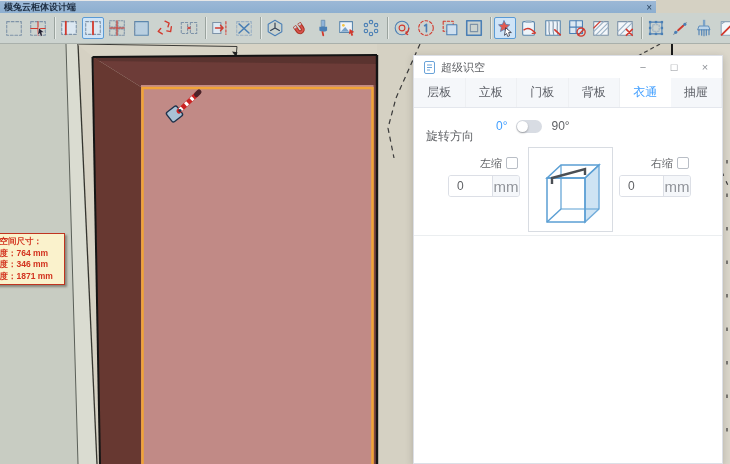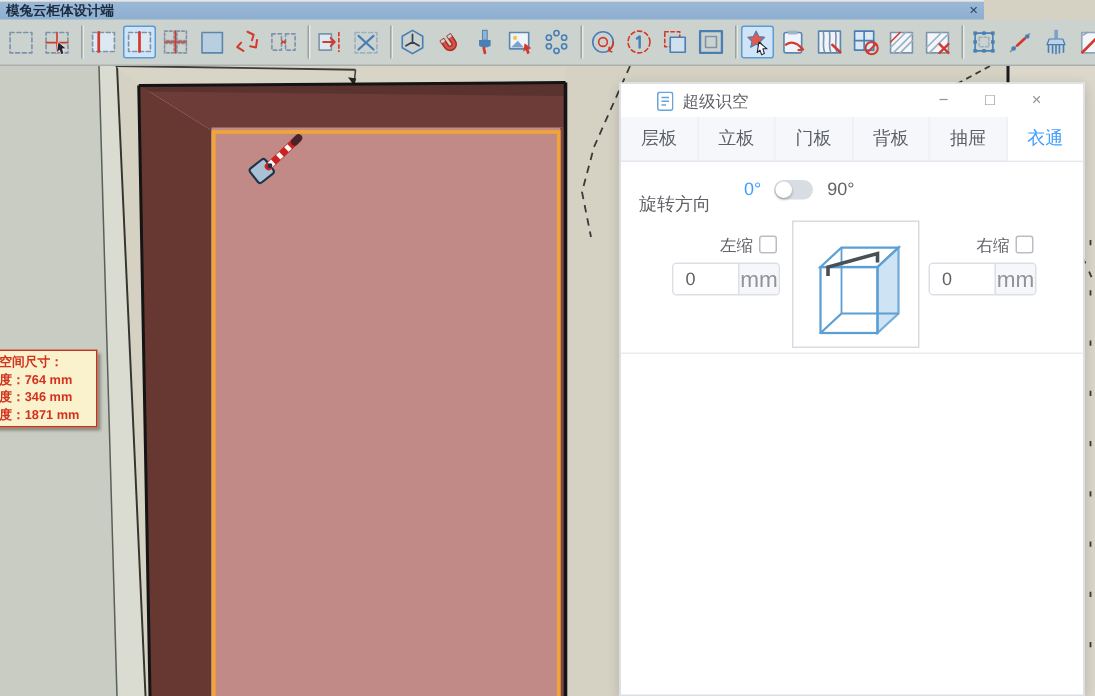--- a/index.html
+++ b/index.html
@@ -41,21 +41,21 @@
     box-shadow:2px 2px 2px rgba(60,50,40,.45);
     padding:2px 3px;box-sizing:border-box;
     font-size:8.5px;font-weight:bold;color:#d2321e;line-height:11.5px;white-space:nowrap;
   }
   
   .panel{
     position:absolute;left:413px;top:55px;width:310px;height:409px;z-index:40;
     background:#fff;border:1px solid #dcdfe6;box-sizing:border-box;
     box-shadow:0 2px 8px rgba(0,0,0,.18);
   }
-  .panel-titlebar{height:22px;display:flex;align-items:center;padding:0 24px;}
+  .panel-titlebar{height:22px;display:flex;align-items:center;padding:0 10px;}
   .panel-title{font-size:11px;color:#606266;margin-left:6px;flex:1;}
   .winbtn{width:14px;text-align:center;font-size:11px;color:#909399;margin-left:17px;line-height:14px;}
   .tabs{height:29px;background:#f5f7fa;border-bottom:1px solid #e4e7ed;display:flex;}
   .tab{flex:1;display:flex;align-items:center;justify-content:center;font-size:12px;color:#5c5f66;border-right:1px solid #eef0f3;text-align:center;}
   .tab.active{background:#fff;color:#409eff;border-right:none;}
   .panel-content{position:relative;height:357px;}
   .row-rotation{position:absolute;left:12px;top:8px;display:flex;align-items:center;height:20px;}
   .rot-label{font-size:12px;color:#606266;margin-top:21px;}
   .rot-left{font-size:12px;color:#409eff;margin-left:22px;}
   .rot-right{font-size:12px;color:#606266;margin-left:9px;}
@@ -421,22 +421,22 @@
     <span class="panel-title">超级识空</span>
     <span class="winbtn">−</span>
     <span class="winbtn">□</span>
     <span class="winbtn">×</span>
   </div>
   <div class="tabs">
     <div class="tab">层板</div>
     <div class="tab">立板</div>
     <div class="tab">门板</div>
     <div class="tab">背板</div>
+    <div class="tab active">衣通</div>
     <div class="tab">抽屉</div>
-    <div class="tab active">衣通</div>
   </div>
   <div class="panel-content">
     <div class="row-rotation">
       <span class="rot-label">旋转方向</span>
       <span class="rot-left">0°</span>
       <span class="switch">
           <span class="knob"></span>
         </span>
       <span class="rot-right">90°</span>
     </div>

